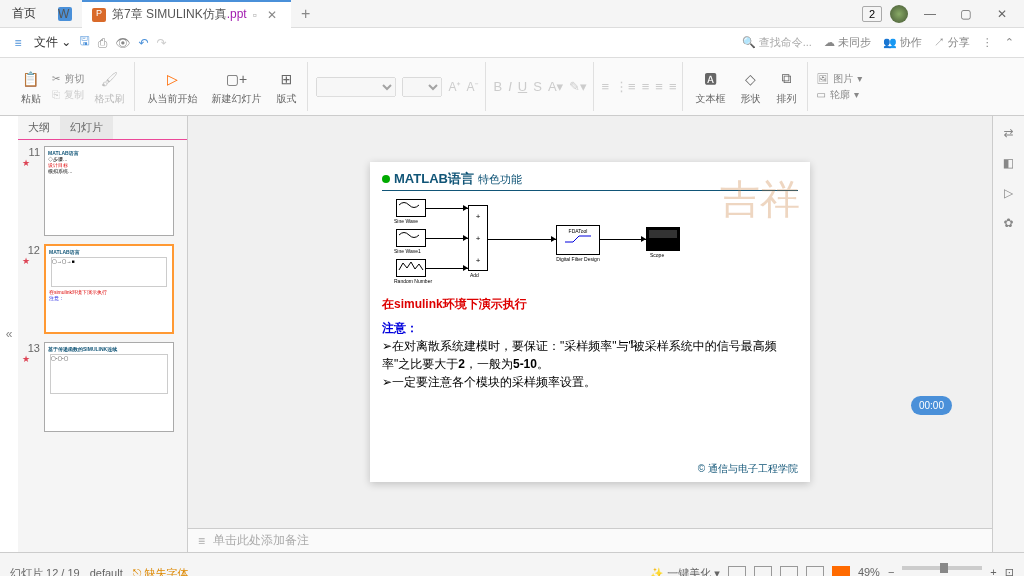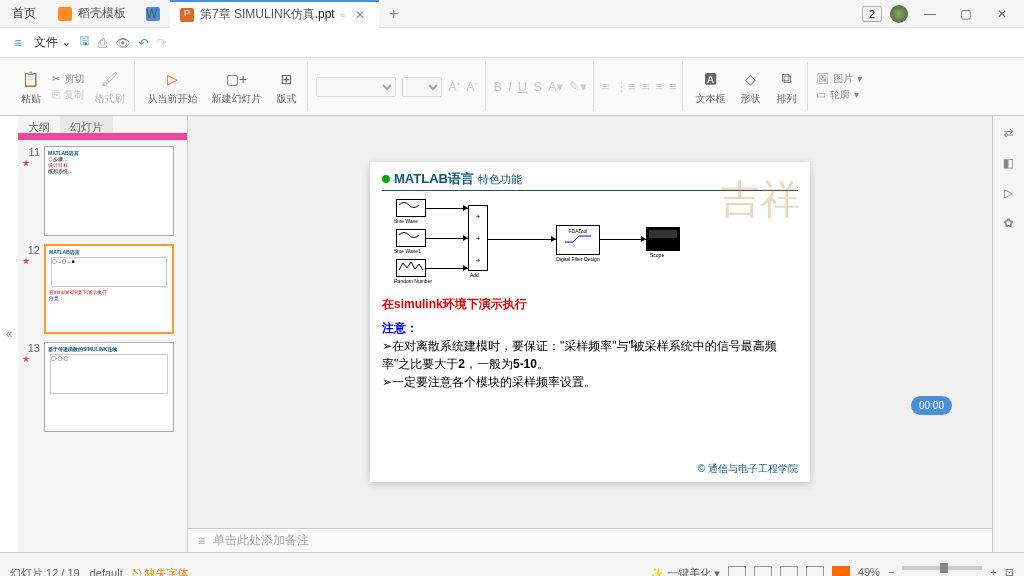--- a/index.html
+++ b/index.html
@@ -24,21 +24,21 @@
 .search-box { color: #aaa; }
 .toolbar { height: 58px; display: flex; align-items: center; padding: 4px 10px; background: #fafafa; border-bottom: 1px solid #ccc; gap: 2px; }
 .tool-group { display: flex; align-items: center; gap: 6px; padding: 0 6px; border-right: 1px solid #e0e0e0; height: 100%; }
 .tool-item { display: flex; flex-direction: column; align-items: center; color: #666; font-size: 10px; gap: 2px; padding: 2px 4px; }
 .tool-item.disabled { color: #bbb; }
 .tool-icon { width: 22px; height: 22px; display: flex; align-items: center; justify-content: center; font-size: 14px; }
 .tool-small { display: flex; flex-direction: column; gap: 2px; font-size: 10px; color: #888; }
 .tool-small-row { display: flex; align-items: center; gap: 4px; }
 .main { display: flex; height: 436px; }
 .sidebar { width: 170px; background: #f5f5f5; border-right: 1px solid #ccc; display: flex; flex-direction: column; }
-.sidebar-tabs { display: flex; height: 24px; border-bottom: 7px solid #ec4899; font-size: 11px; }
+.sidebar-tabs { display: flex; height: 24px; border-bottom: 1px solid #ec4899; font-size: 11px; }
 .sidebar-tab { padding: 4px 10px; color: #666; }
 .sidebar-tab.active { background: #e8e8e8; }
 .thumbs { flex: 1; overflow-y: auto; padding: 6px 4px; }
 .thumb-row { display: flex; gap: 4px; margin-bottom: 8px; }
 .thumb-num { width: 18px; text-align: right; color: #666; font-size: 11px; }
 .thumb-star { font-size: 9px; color: #d45; }
 .thumb { width: 130px; height: 90px; background: #fff; border: 1px solid #aaa; padding: 3px; font-size: 6px; position: relative; }
 .thumb.active { border: 2px solid #ff9933; }
 .thumb-content { width: 100%; height: 100%; overflow: hidden; }
 .canvas { flex: 1; background: #f0f0f0; position: relative; display: flex; flex-direction: column; }
@@ -68,29 +68,25 @@
 .zoom-thumb { position: absolute; width: 8px; height: 10px; background: #888; top: -3px; left: 38px; }
 .timer-badge { position: absolute; right: 40px; top: 280px; background: #4a90d9; color: #fff; padding: 4px 8px; border-radius: 12px; font-size: 10px; }
 .sep-collapse { width: 18px; display: flex; align-items: center; justify-content: center; color: #888; }
 </style>
 </head>
 <body>
 
 <div class="titlebar">
   <div class="home">首页</div>
   <div class="tab">
-    <span class="tab-icon" style="background:#ff8a2a"></span>
-    <span>稻壳模板</span>
-  </div>
-  <div class="tab">
     <span class="tab-icon" style="background:#4a90d9">W</span>
   </div>
   <div class="tab active">
     <span class="tab-icon" style="background:#d96a2a;color:#fff;font-size:9px;text-align:center">P</span>
-    <span><span>第7章 SIMULINK仿真</span><span style="color:#0f172a">.ppt</span></span>
+    <span><span>第7章 SIMULINK仿真</span><span style="color:#a21caf">.ppt</span></span>
     <span style="color:#aaa">▫</span>
     <span class="tab-close">✕</span>
   </div>
   <div class="tab">
       <span style="font-size:16px;color:#888">+</span>
     </div>
   <div class="win-controls">
     <span class="badge-num">2</span>
     <span class="avatar"></span>
     <span class="win-btn">—</span>
@@ -100,20 +96,28 @@
 </div>
 
 <div class="menubar">
   <span class="menu-icon">≡</span>
   <span class="menu-text"><span>文件</span> ⌄</span>
   <span style="color:#4a90d9">🖫</span>
   <span style="color:#888">⎙</span>
   <span style="color:#888">👁</span>
   <span style="color:#4a90d9">↶</span>
   <span style="color:#ccc">↷</span>
+  <div class="ribbon-right">
+    <span class="search-box">🔍 <span>查找命令...</span></span>
+    <span>☁ <span>未同步</span></span>
+    <span>👥 <span>协作</span></span>
+    <span>↗ <span>分享</span></span>
+    <span>⋮</span>
+    <span>⌃</span>
+  </div>
 </div>
 
 <div class="toolbar">
   <div class="tool-group">
     <div class="tool-item">
         <div class="tool-icon">📋</div>
         <span>粘贴</span>
       </div>
     <div class="tool-small">
       <div class="tool-small-row">✂ <span>剪切</span></div>

